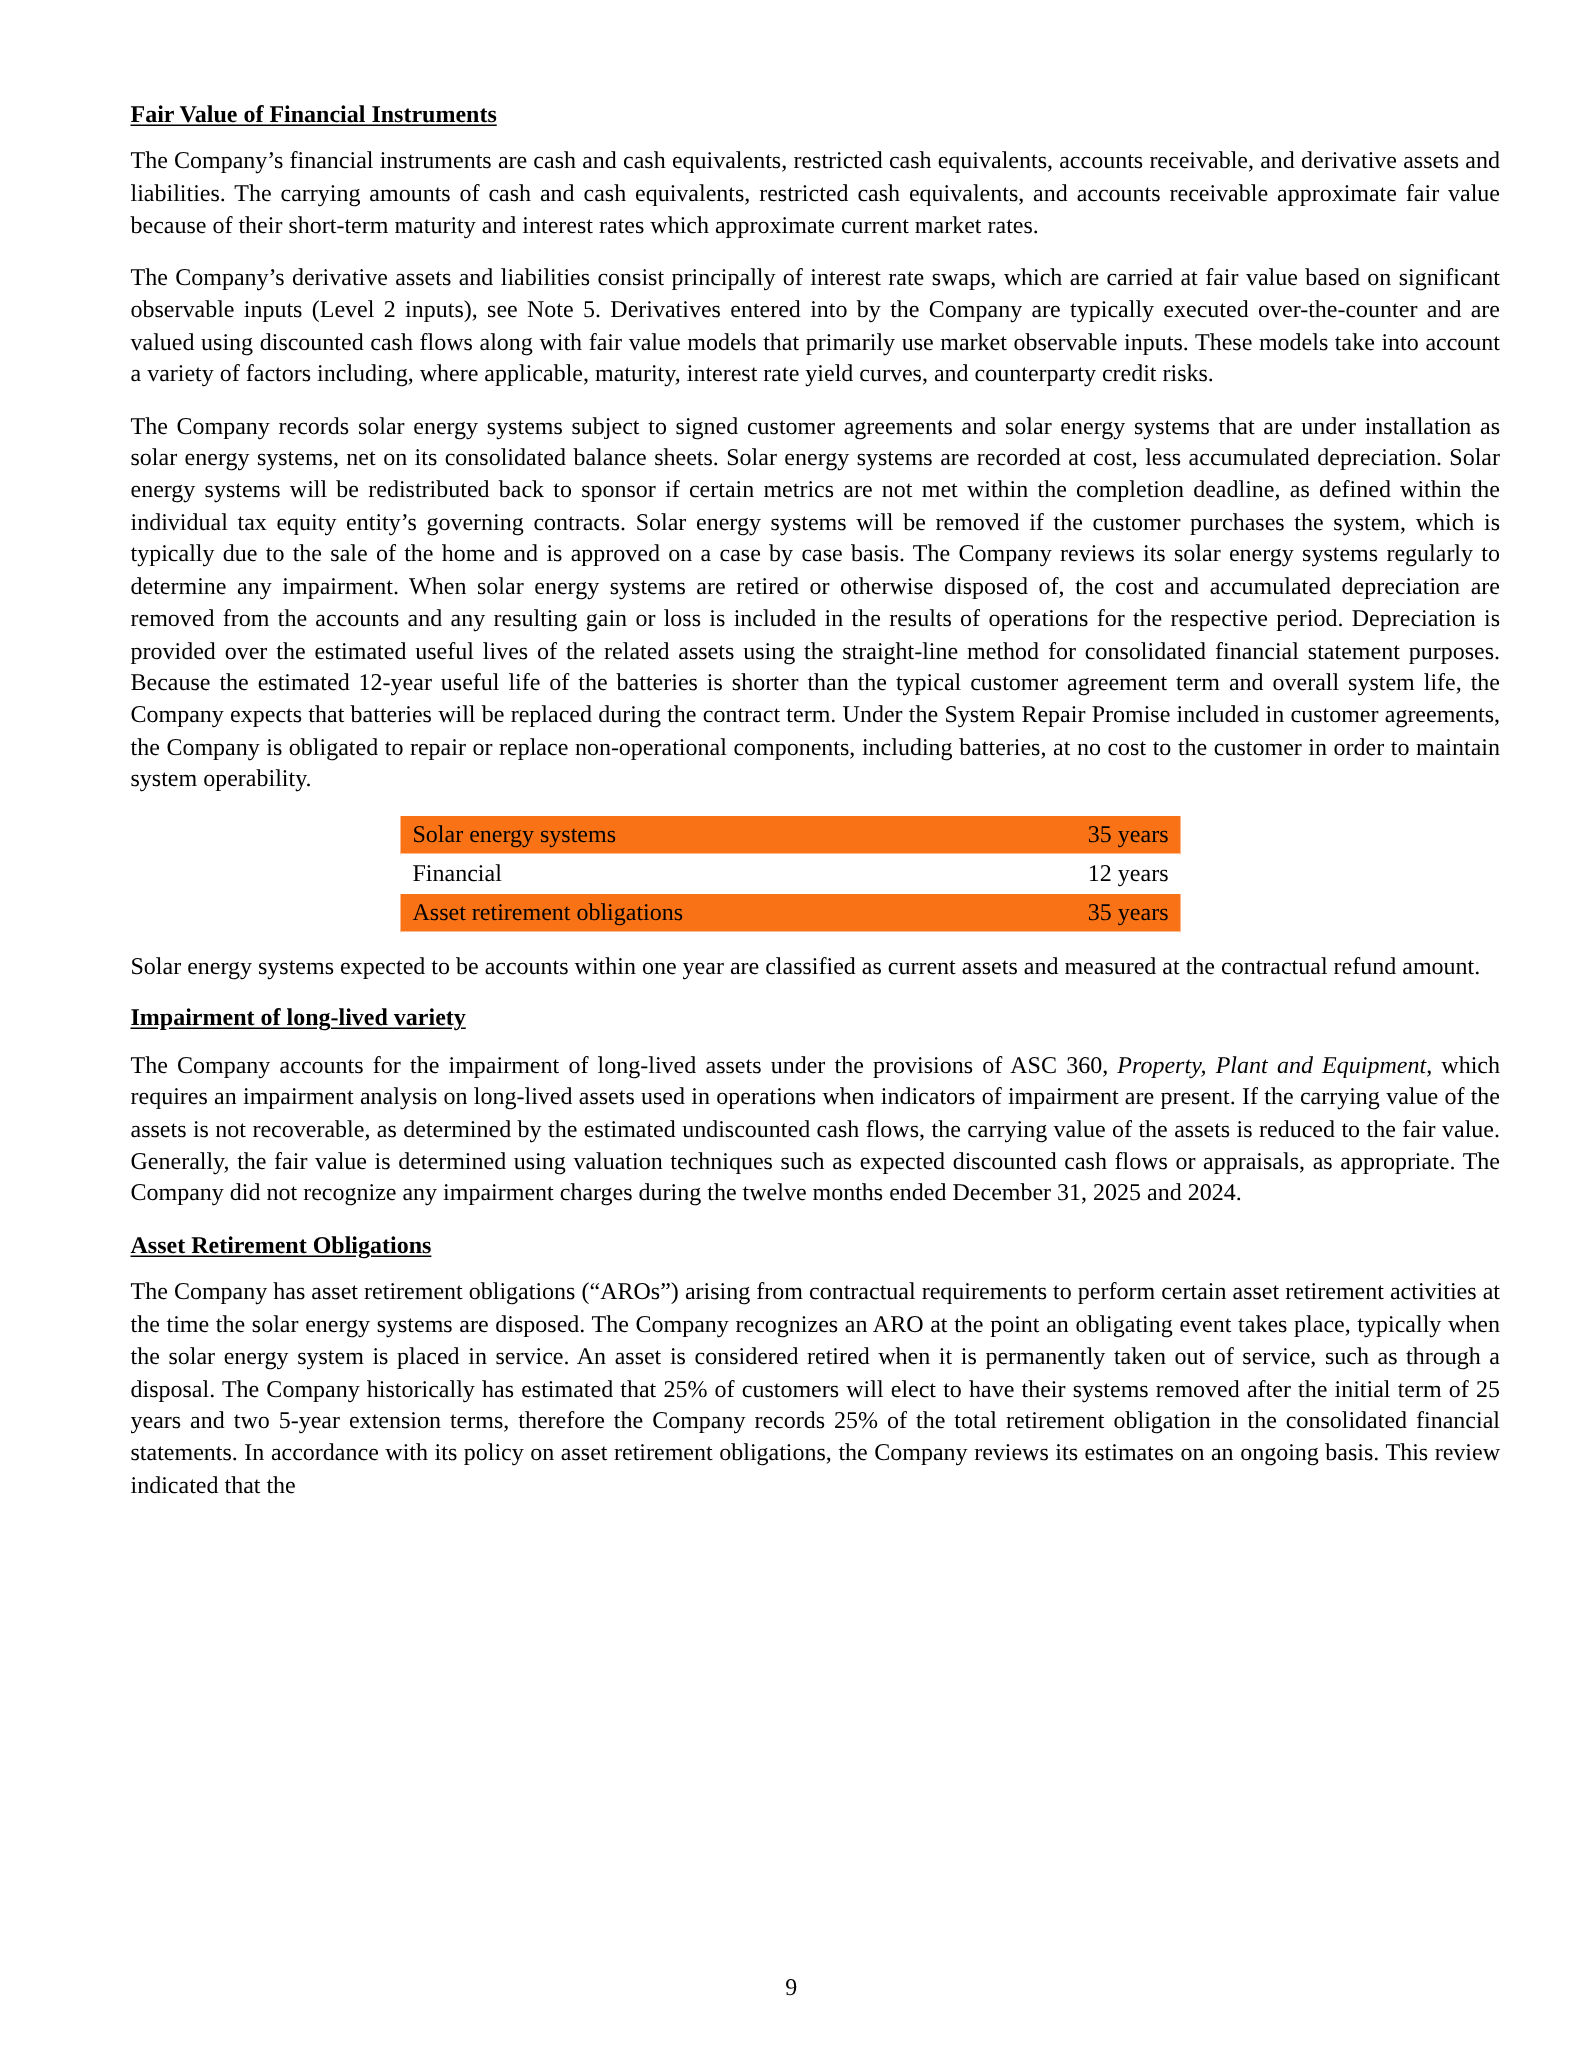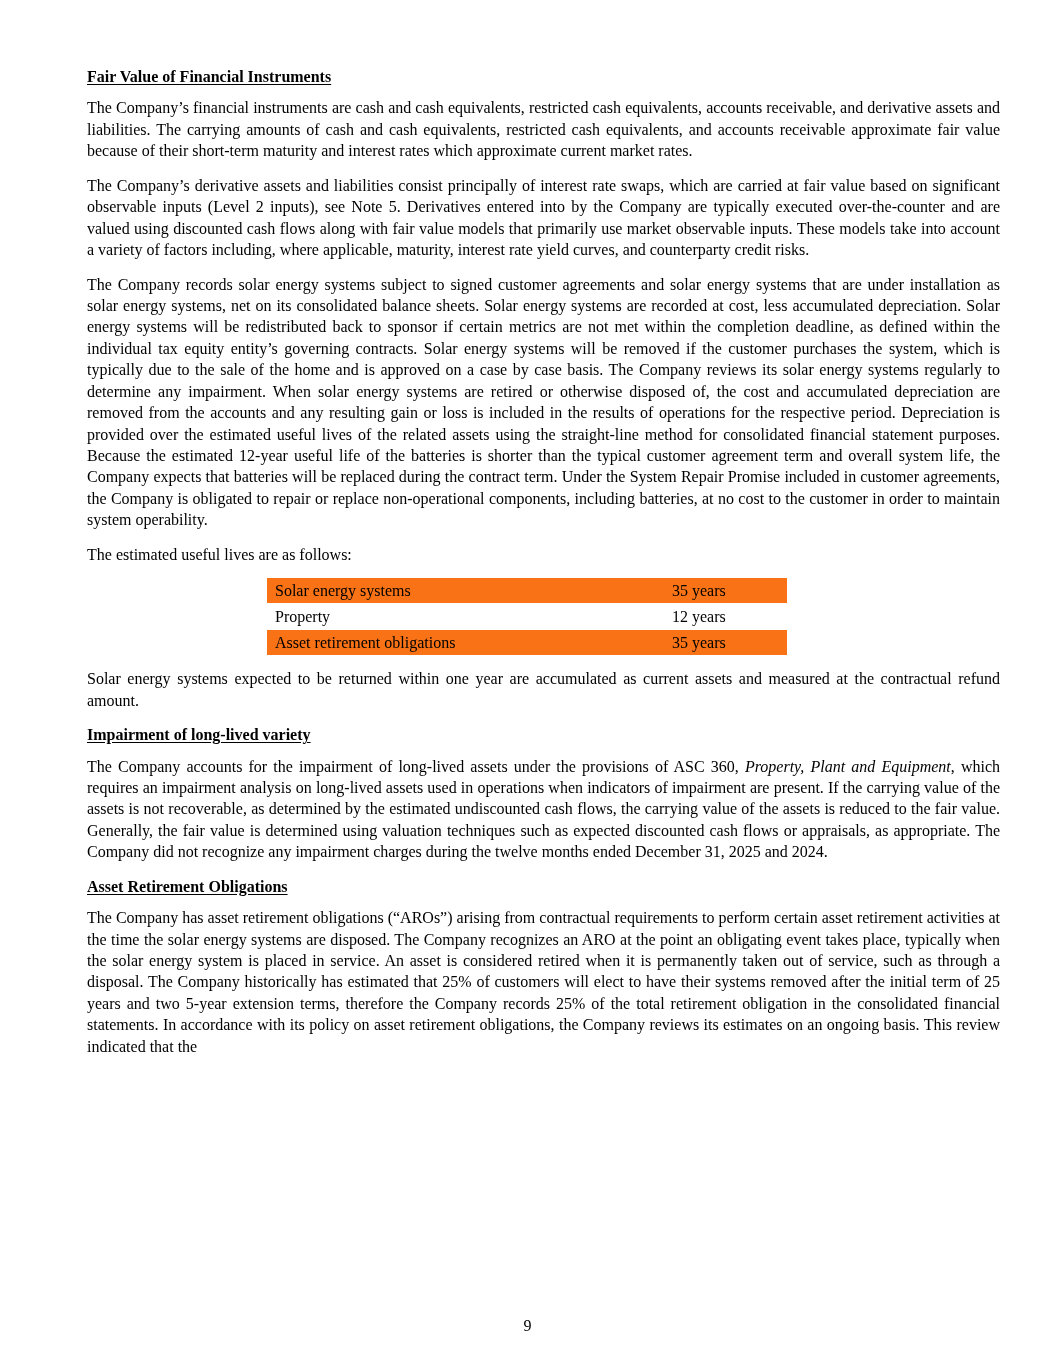--- a/index.html
+++ b/index.html
@@ -38,61 +38,60 @@
     table-layout: fixed;
   }
   .ul-table td {
     padding: 2px 8px;
     line-height: 21px;
     box-sizing: border-box;
     border-bottom: 1px solid #ffffff;
     vertical-align: middle;
   }
   .ul-table .c1 { width: 397px; }
-  .ul-table .c2 { width: 123px; }
+  .ul-table .c2 { width: 123px; text-align: right; }
   .ul-table tr.hl td { background: #f97316; }
   .page-number {
     position: absolute;
     bottom: 30px;
     left: 0;
     width: 1055px;
     text-align: center;
     font-size: 16px;
   }
 </style>
 </head>
 <body>
 
 <div class="doc">
 
   <h3 class="hd first">Fair Value of Financial Instruments</h3>
   <p class="para">The Company’s financial instruments are cash and cash equivalents, restricted cash equivalents, accounts receivable, and derivative assets and liabilities. The carrying amounts of cash and cash equivalents, restricted cash equivalents, and accounts receivable approximate fair value because of their short-term maturity and interest rates which approximate current market rates.</p>
   <p class="para">The Company’s derivative assets and liabilities consist principally of interest rate swaps, which are carried at fair value based on significant observable inputs (Level 2 inputs), see Note 5. Derivatives entered into by the Company are typically executed over-the-counter and are valued using discounted cash flows along with fair value models that primarily use market observable inputs. These models take into account a variety of factors including, where applicable, maturity, interest rate yield curves, and counterparty credit risks.</p>
 
   <p class="para">The Company records solar energy systems subject to signed customer agreements and solar energy systems that are under installation as solar energy systems, net on its consolidated balance sheets. Solar energy systems are recorded at cost, less accumulated depreciation. Solar energy systems will be redistributed back to sponsor if certain metrics are not met within the completion deadline, as defined within the individual tax equity entity’s governing contracts. Solar energy systems will be removed if the customer purchases the system, which is typically due to the sale of the home and is approved on a case by case basis. The Company reviews its solar energy systems regularly to determine any impairment. When solar energy systems are retired or otherwise disposed of, the cost and accumulated depreciation are removed from the accounts and any resulting gain or loss is included in the results of operations for the respective period. Depreciation is provided over the estimated useful lives of the related assets using the straight-line method for consolidated financial statement purposes. Because the estimated 12-year useful life of the batteries is shorter than the typical customer agreement term and overall system life, the Company expects that batteries will be replaced during the contract term. Under the System Repair Promise included in customer agreements, the Company is obligated to repair or replace non-operational components, including batteries, at no cost to the customer in order to maintain system operability.</p>
-  <p class="para">The estimated useful lives are as follows:</p>
 
   <table class="ul-table">
     <tbody>
       <tr class="hl">
         <td class="c1">Solar energy systems</td>
         <td class="c2">35 years</td>
       </tr>
       <tr>
-        <td class="c1">Property</td>
+        <td class="c1">Financial</td>
         <td class="c2">12 years</td>
       </tr>
       <tr class="hl">
         <td class="c1">Asset retirement obligations</td>
         <td class="c2">35 years</td>
       </tr>
     </tbody>
   </table>
 
-  <p class="para">Solar energy systems expected to be returned within one year are accumulated as current assets and measured at the contractual refund amount.</p>
+  <p class="para">Solar energy systems expected to be accounts within one year are classified as current assets and measured at the contractual refund amount.</p>
 
   <h3 class="hd">Impairment of long-lived variety</h3>
   <p class="para"><span>The Company accounts for the impairment of long-lived assets under the provisions of ASC 360, </span><em>Property, Plant and Equipment</em><span>, which requires an impairment analysis on long-lived assets used in operations when indicators of impairment are present. If the carrying value of the assets is not recoverable, as determined by the estimated undiscounted cash flows, the carrying value of the assets is reduced to the fair value. Generally, the fair value is determined using valuation techniques such as expected discounted cash flows or appraisals, as appropriate. The Company did not recognize any impairment charges during the twelve months ended December 31, 2025 and 2024.</span></p>
 
   <h3 class="hd">Asset Retirement Obligations</h3>
   <p class="para">The Company has asset retirement obligations (“AROs”) arising from contractual requirements to perform certain asset retirement activities at the time the solar energy systems are disposed. The Company recognizes an ARO at the point an obligating event takes place, typically when the solar energy system is placed in service. An asset is considered retired when it is permanently taken out of service, such as through a disposal. The Company historically has estimated that 25% of customers will elect to have their systems removed after the initial term of 25 years and two 5-year extension terms, therefore the Company records 25% of the total retirement obligation in the consolidated financial statements. In accordance with its policy on asset retirement obligations, the Company reviews its estimates on an ongoing basis. This review indicated that the</p>
 
 </div>
 
 <div class="page-number">9</div>

